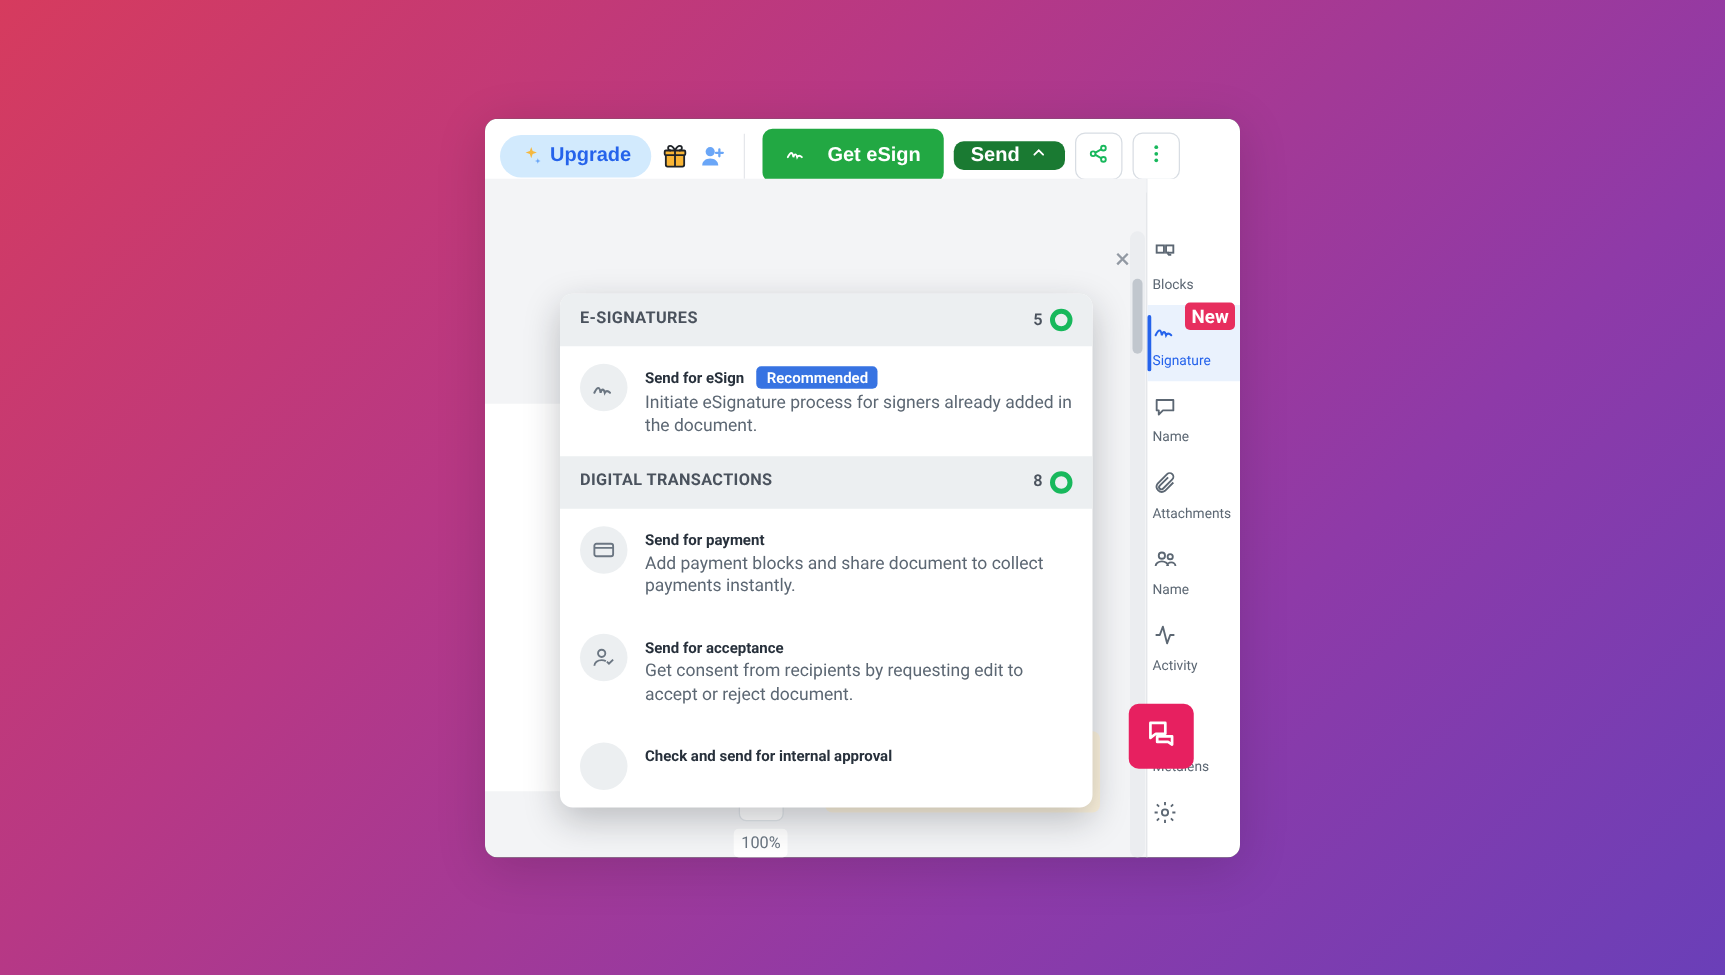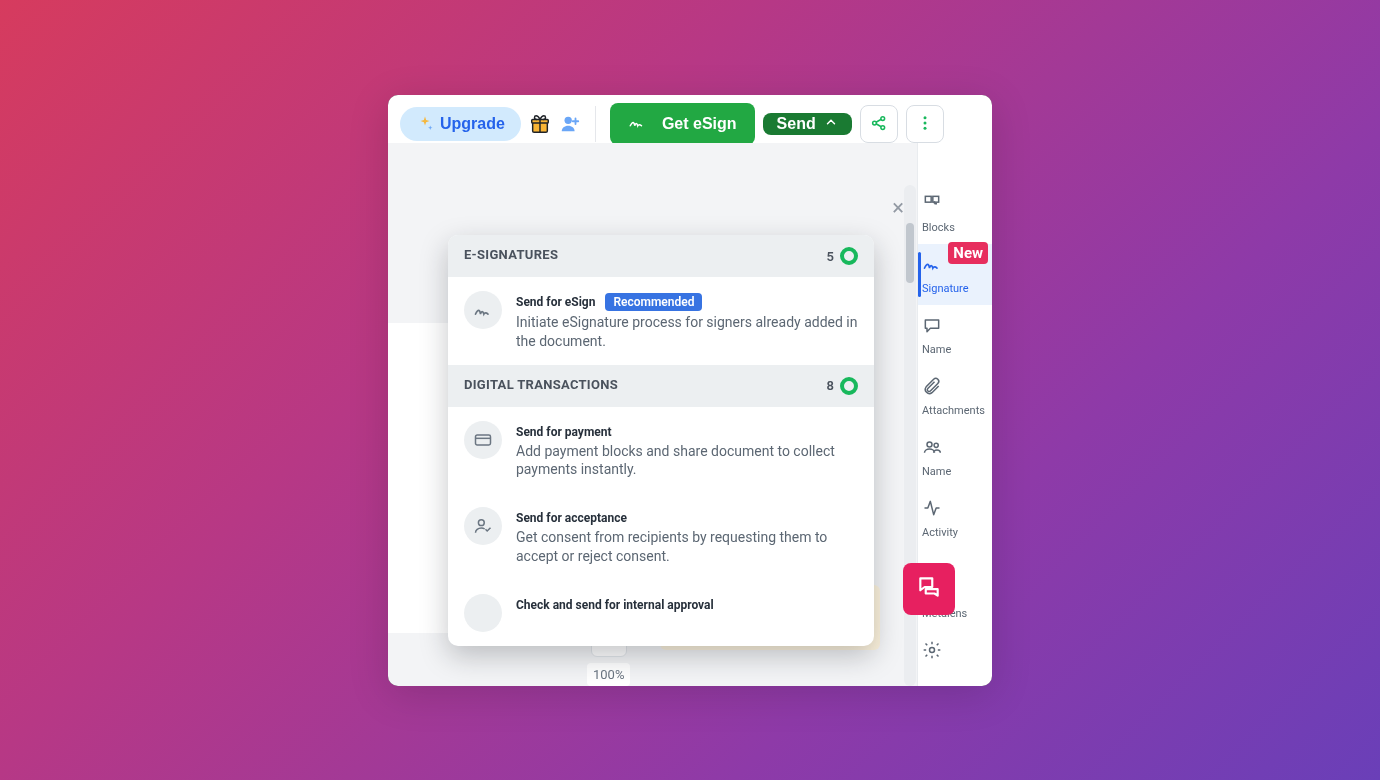--- a/index.html
+++ b/index.html
@@ -489,21 +489,21 @@
     <div class="dd-item">
       <span class="dd-item-icon">
         <svg width="20" height="20" viewBox="0 0 24 24" fill="none">
             <circle cx="10" cy="8" r="3.5" stroke="#6b7682" stroke-width="1.8"></circle>
             <path d="M3 20c0-3 3-5.5 7-5.5 1.5 0 2.8.3 4 .9" stroke="#6b7682" stroke-width="1.8"></path>
             <path d="M15 16l2 2 4-4" stroke="#6b7682" stroke-width="1.8" fill="none"></path>
           </svg>
       </span>
       <div class="dd-item-body">
         <div class="dd-item-title">Send for acceptance</div>
-        <div class="dd-item-desc">Get consent from recipients by requesting them to accept or reject consent.</div>
+        <div class="dd-item-desc">Get consent from recipients by requesting edit to accept or reject document.</div>
       </div>
     </div>
 
     <div class="dd-item">
       <span class="dd-item-icon">
         
       </span>
       <div class="dd-item-body">
         <div class="dd-item-title">Check and send for internal approval</div>
         

